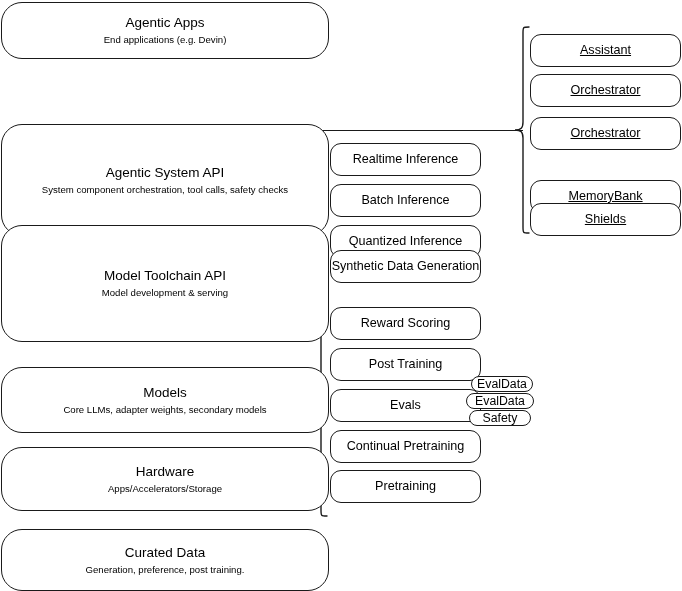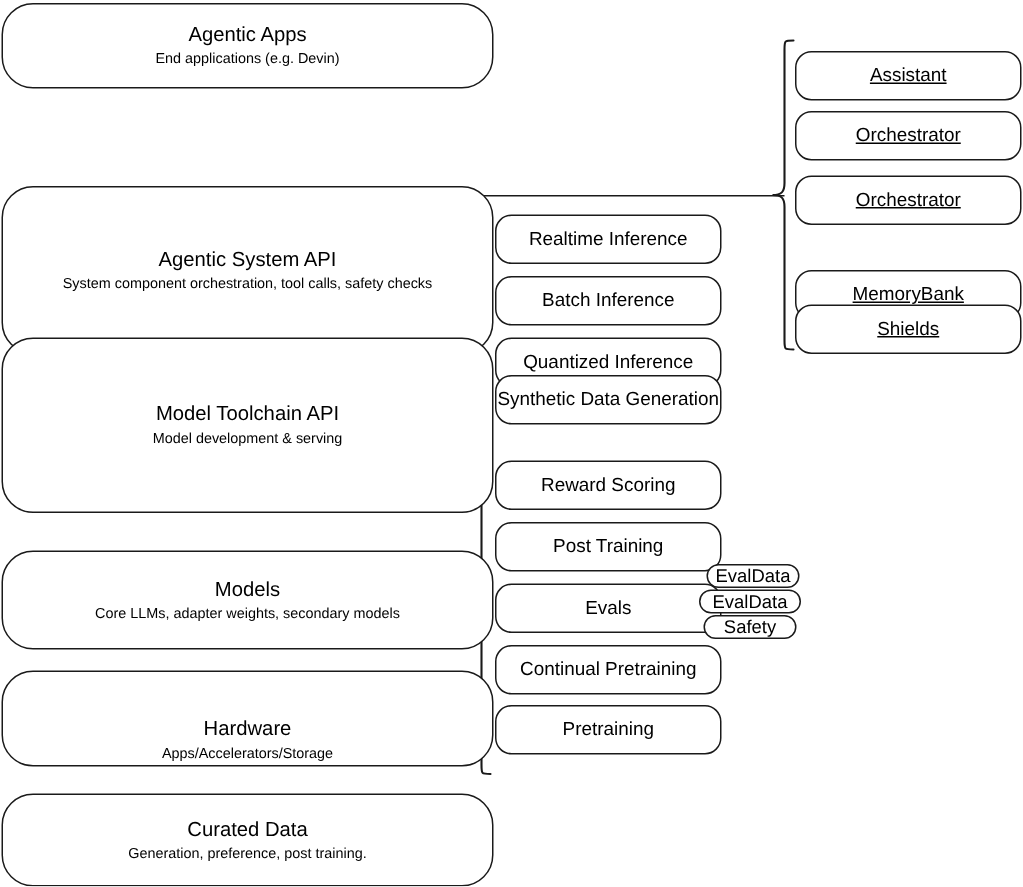--- a/index.html
+++ b/index.html
@@ -118,21 +118,21 @@
   <div class="node layer-box" style="top:225px; height:117px;">
     <div class="title">Model Toolchain API</div>
     <div class="subtitle">Model development &amp; serving</div>
   </div>
 
   <div class="node layer-box" style="top:367px; height:66px;">
     <div class="title">Models</div>
     <div class="subtitle">Core LLMs, adapter weights, secondary models</div>
   </div>
 
-  <div class="node layer-box" style="top:447px; height:64px;justify-content:flex-end;">
+  <div class="node layer-box" style="top:447px; height:64px;">
     <div class="title">Hardware</div>
     <div class="subtitle">Apps/Accelerators/Storage</div>
   </div>
 
   <div class="node layer-box" style="top:529px; height:62px;">
     <div class="title">Curated Data</div>
     <div class="subtitle">Generation, preference, post training.</div>
   </div>
 
   <div class="connector-line" style="left:301px; top:129.5px; width:222px; height:1.3px;"></div>

